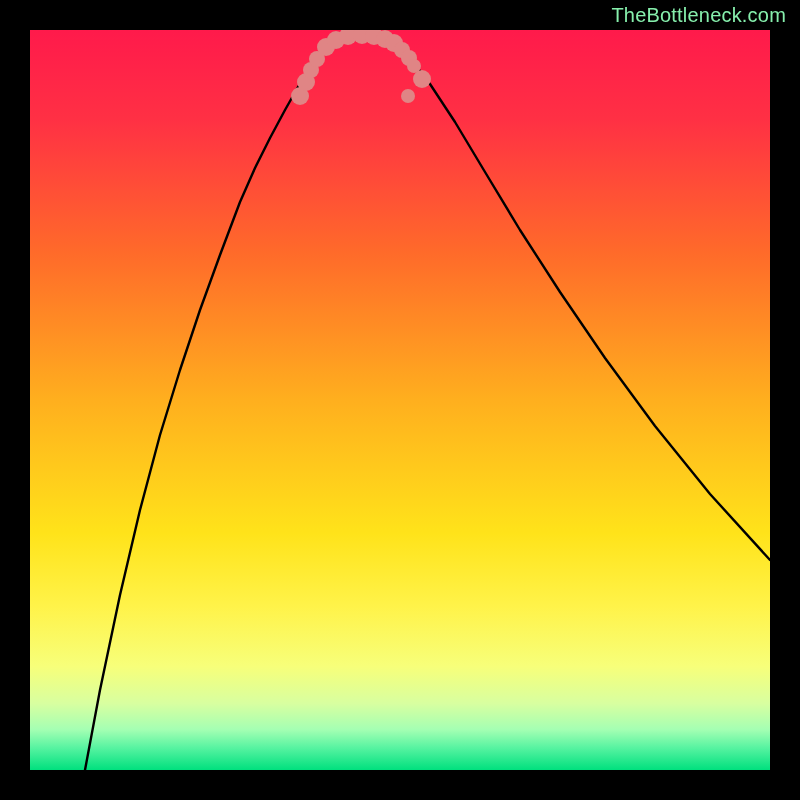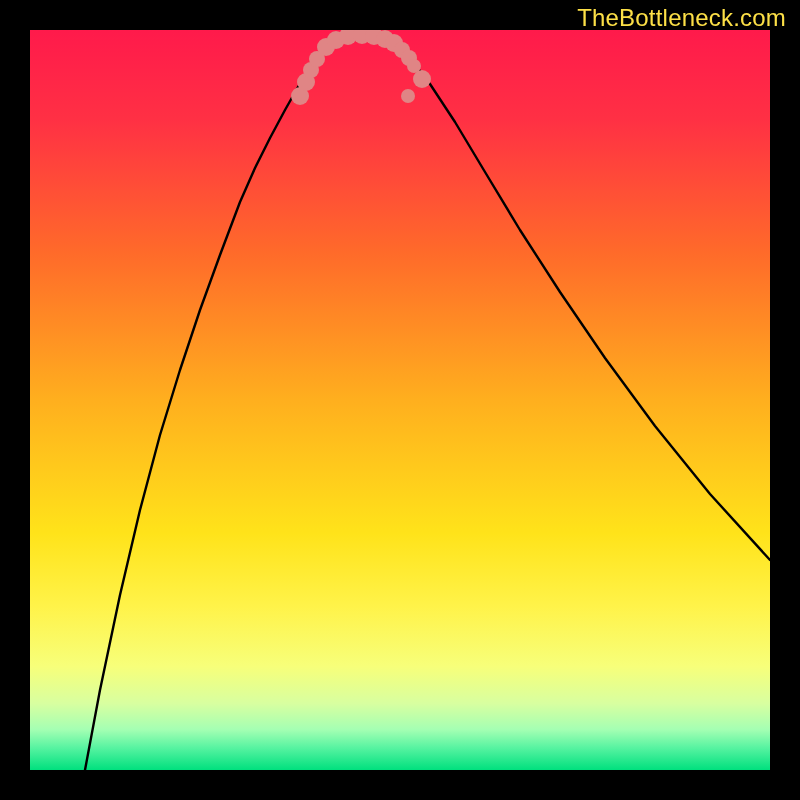--- a/index.html
+++ b/index.html
@@ -16,22 +16,22 @@
     top: 30px;
     width: 740px;
     height: 740px;
     overflow: hidden;
   }
   .watermark {
     position: absolute;
     top: 4px;
     right: 14px;
     font-family: Arial, Helvetica, sans-serif;
-    font-size: 24px;
-    color: #fde047;
+    font-size: 20px;
+    color: #86efac;
     font-weight: 500;
     letter-spacing: 0.2px;
   }
   svg { display: block; }
 </style>
 </head>
 <body>
 
 <div class="frame">
   <svg id="chart-svg" width="740" height="740" viewBox="0 0 740 740">

